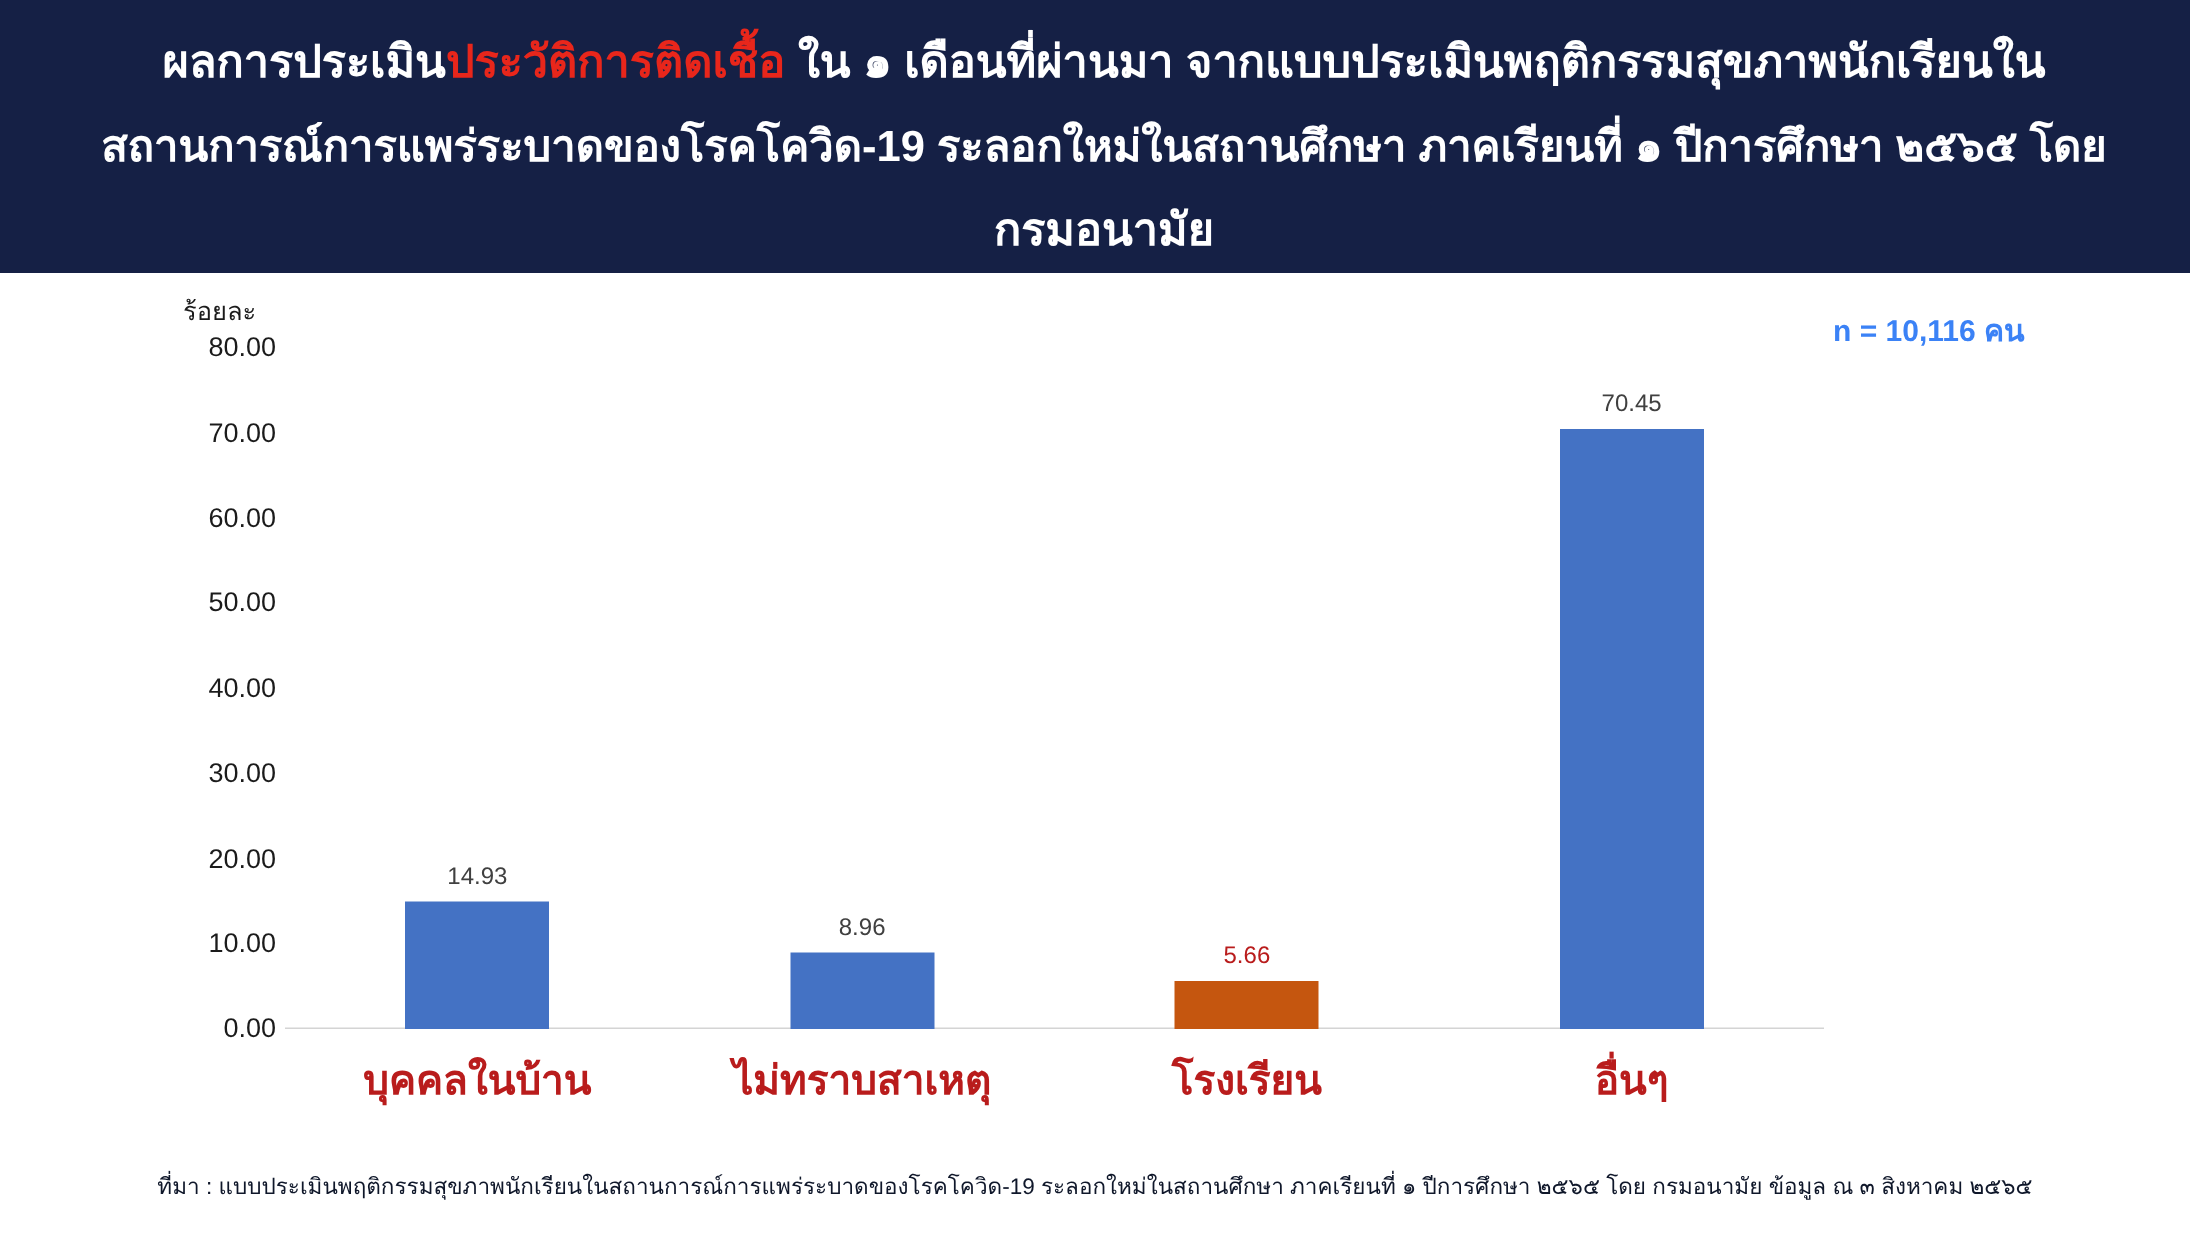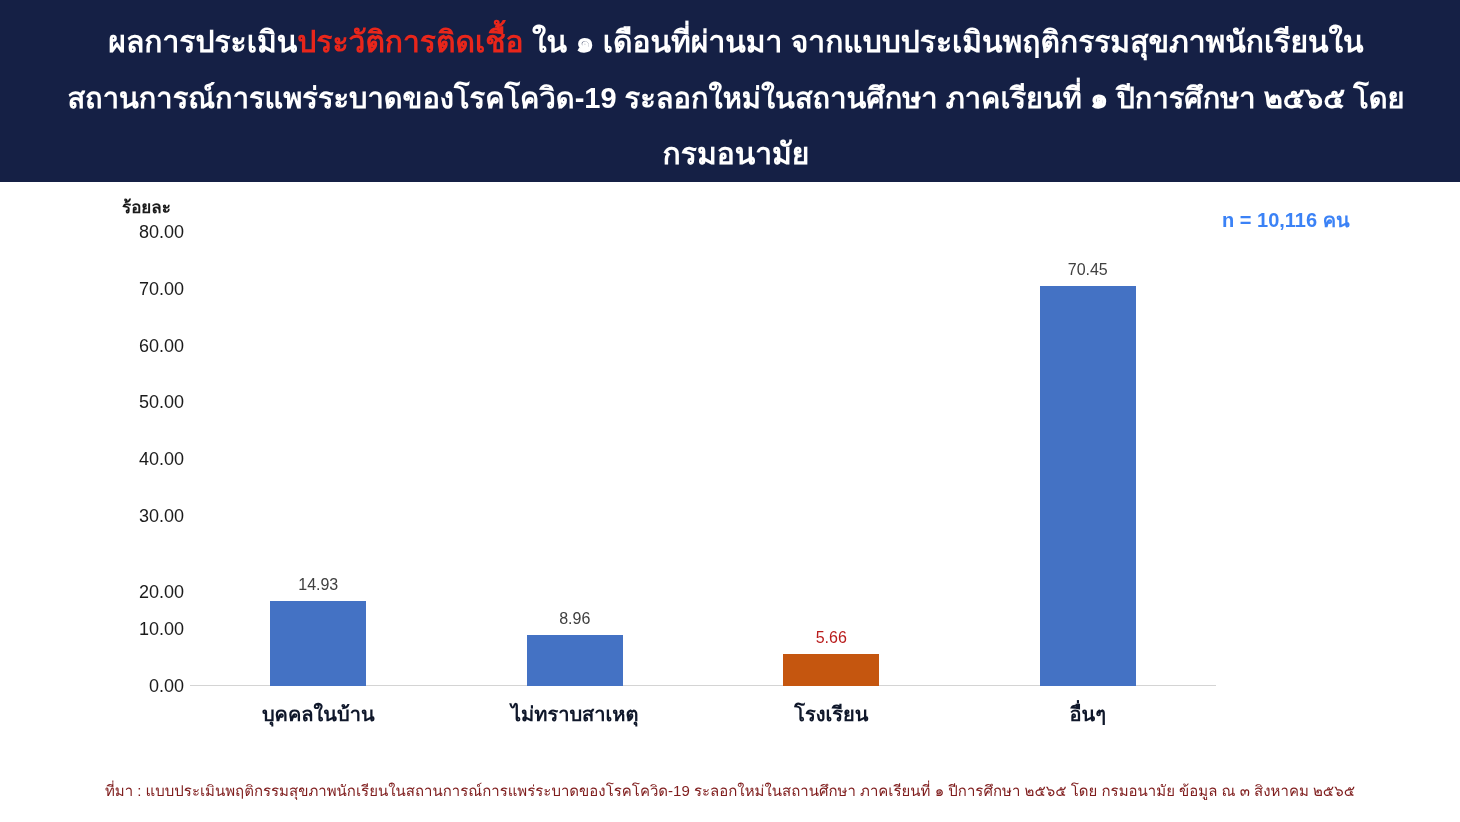--- a/index.html
+++ b/index.html
@@ -61,21 +61,20 @@
 
   
   #y-axis-caption {
     position: absolute;
     left: 122px;
     top: 11px;
     font-size: 17px;
     color: #1b1b1b;
     font-family: "Liberation Sans", sans-serif;
     white-space: nowrap;
-    font-weight: bold;
   }
 
   
   #sample-size {
     position: absolute;
     left: 1222px;
     top: 22px;
     font-size: 20px;
     font-weight: bold;
     color: #3b82f6;
@@ -136,37 +135,37 @@
     font-size: 16px;
     color: #404040;
     font-family: "Liberation Sans", sans-serif;
     white-space: nowrap;
   }
   .cat-label {
     position: absolute;
     top: 466px;
     left: 50%;
     transform: translateX(-50%);
-    font-size: 20px;
+    font-size: 27px;
     font-weight: bold;
-    color: #0f172a;
+    color: #b91c1c;
     font-family: "Liberation Sans", sans-serif;
     white-space: nowrap;
     text-align: right;
   }
 
   
   #source-note {
     position: absolute;
     left: 0;
     top: 597px;
     width: 1460px;
     text-align: center;
     font-size: 15px;
-    color: #7f1d1d;
+    color: #0f172a;
     font-family: "Liberation Sans", sans-serif;
     white-space: nowrap;
   }
 </style>
 </head>
 <body>
 
 <div id="stage">
 
   <div id="title-band">
@@ -184,21 +183,21 @@
     <div id="sample-size">n = 10,116 คน</div>
 
     <div id="plot">
       <div id="ticks">
           <div class="tick-label" style="top: 0px;">80.00</div>
           <div class="tick-label" style="top: 56.75px;">70.00</div>
           <div class="tick-label" style="top: 113.5px;">60.00</div>
           <div class="tick-label" style="top: 170.25px;">50.00</div>
           <div class="tick-label" style="top: 227px;">40.00</div>
           <div class="tick-label" style="top: 283.75px; text-align: right;">30.00</div>
-          <div class="tick-label" style="top: 340.5px; margin-top: 19px;">20.00</div>
+          <div class="tick-label" style="top: 340.5px;">20.00</div>
           <div class="tick-label" style="top: 397.25px;">10.00</div>
           <div class="tick-label" style="top: 454px;">0.00</div>
         </div>
       <div id="baseline"></div>
       <div id="bars">
           <div class="bar-slot" style="left: 0px; width: 256.5px;">
             <div class="bar-rect" style="height: 84.7278px; background: rgb(68, 114, 196);"></div>
             <div class="bar-value" style="bottom: 91.7278px; color: rgb(64, 64, 64);">14.93</div>
             <div class="cat-label">บุคคลในบ้าน</div>
           </div>

